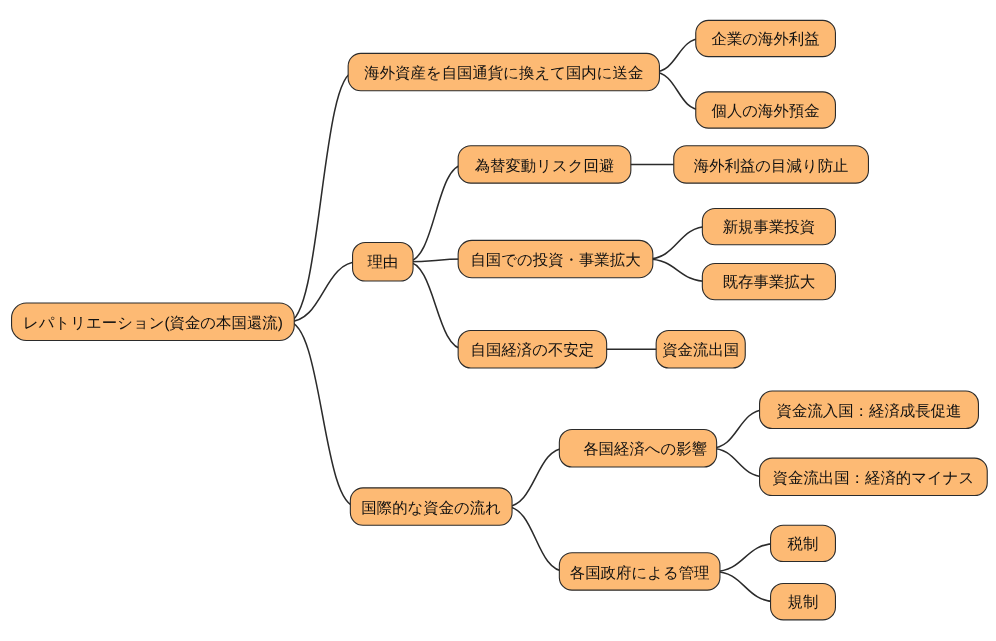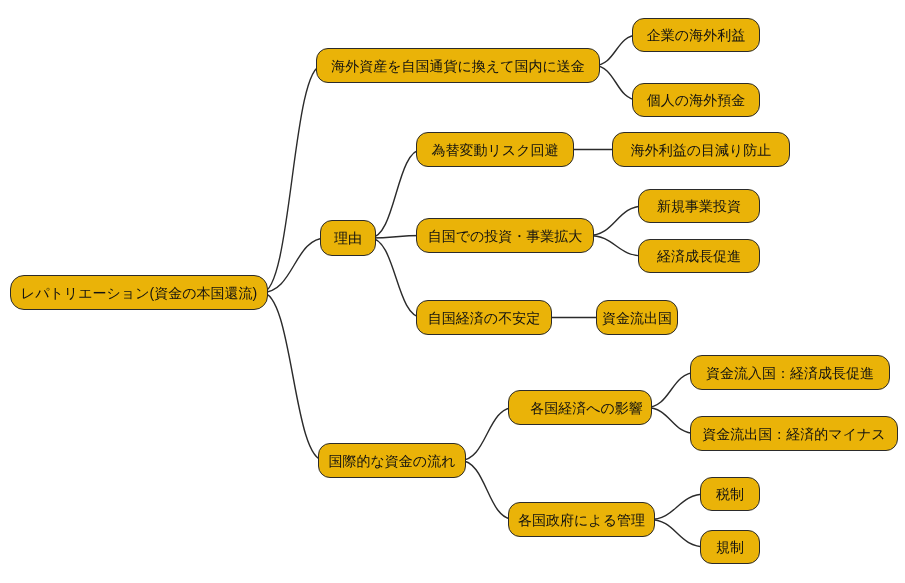--- a/index.html
+++ b/index.html
@@ -26,21 +26,21 @@
     fill: none;
     stroke: #2b2b2b;
     stroke-width: 1.4;
   }
   .node {
     position: absolute;
     box-sizing: border-box;
     display: flex;
     align-items: center;
     justify-content: center;
-    background: #eab308;
+    background: #fdba74;
     border: 1.6px solid #2b2b2b;
     border-radius: 12px;
     font-size: 14px;
     line-height: 1;
     color: #111111;
     white-space: nowrap;
     text-align: center;
     overflow: hidden;
   }
 </style>
@@ -83,21 +83,21 @@
 
   <div class="node" style="left:316px; top:48px; width:284px; height:35px;">海外資産を自国通貨に換えて国内に送金</div>
   <div class="node" style="left:632px; top:18px; width:128px; height:34px;">企業の海外利益</div>
   <div class="node" style="left:632px; top:83px; width:128px; height:34px;">個人の海外預金</div>
 
   <div class="node" style="left:320px; top:220px; width:56px; height:36px;">理由</div>
   <div class="node" style="left:612px; top:132px; width:178px; height:35px;">海外利益の目減り防止</div>
   <div class="node" style="left:416px; top:132px; width:158px; height:35px;">為替変動リスク回避</div>
   <div class="node" style="left:416px; top:218px; width:178px; height:35px;border-radius:13px;">自国での投資・事業拡大</div>
   <div class="node" style="left:638px; top:189px; width:122px; height:34px;text-align:center;">新規事業投資</div>
-  <div class="node" style="left:638px; top:239px; width:122px; height:34px;">経済成長促進</div>
+  <div class="node" style="left:638px; top:239px; width:122px; height:34px;">既存事業拡大</div>
   <div class="node" style="left:416px; top:300px; width:136px; height:35px;">自国経済の不安定</div>
   <div class="node" style="left:596px; top:300px; width:82px; height:35px;">資金流出国</div>
 
   <div class="node" style="left:318px; top:443px; width:148px; height:35px;">国際的な資金の流れ</div>
   <div class="node" style="left:508px; top:390px; width:144px; height:35px;padding-left:13px;">各国経済への影響</div>
   <div class="node" style="left:690px; top:355px; width:200px; height:35px;">資金流入国：経済成長促進</div>
   <div class="node" style="left:690px; top:416px; width:208px; height:35px;">資金流出国：経済的マイナス</div>
   <div class="node" style="left:508px; top:502px; width:147px; height:35px;">各国政府による管理</div>
   <div class="node" style="left:700px; top:477px; width:60px; height:34px;">税制</div>
   <div class="node" style="left:700px; top:530px; width:60px; height:34px;">規制</div>

